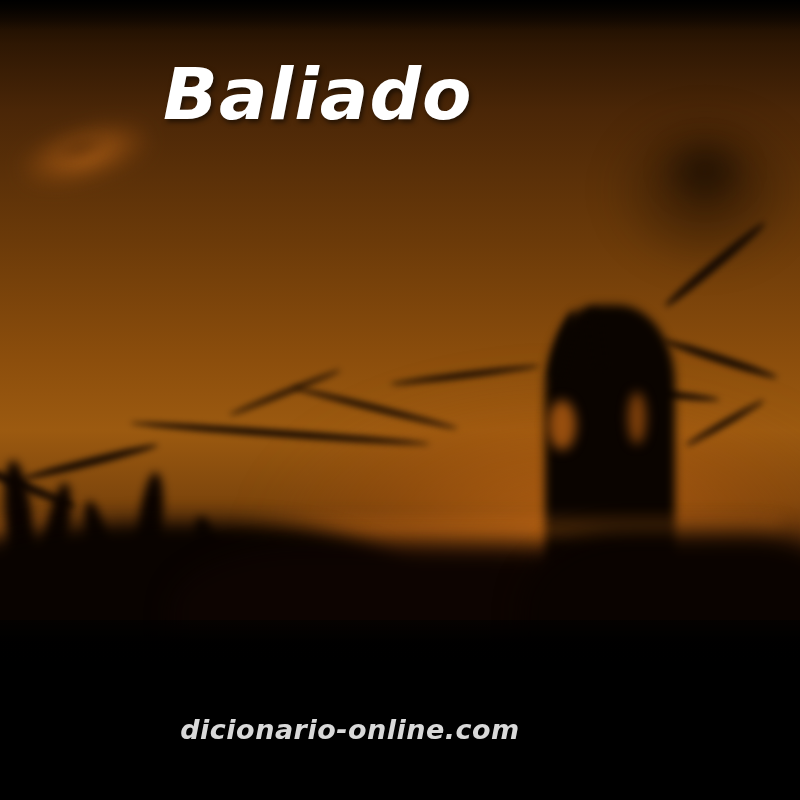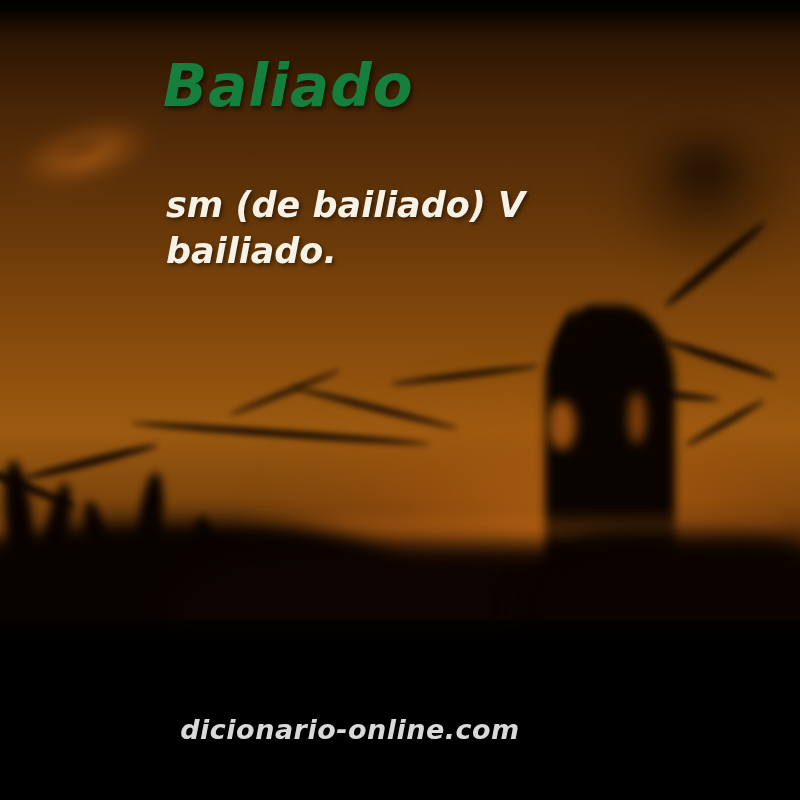--- a/index.html
+++ b/index.html
@@ -209,25 +209,25 @@
     width: 880px; height: 70px;
     background: linear-gradient(to bottom, #000 0px, #000 40px, rgba(0,0,0,0.55) 52px, rgba(0,0,0,0) 70px);
   }
 
   
   .word-title {
     position: absolute;
     left: 163px;
     top: 55px;
     font-family: "DejaVu Sans", sans-serif;
-    font-size: 58px;
+    font-size: 72px;
     font-weight: bold;
     font-style: italic;
     letter-spacing: 1px;
-    color: #15803d;
+    color: #ffffff;
     text-shadow: 2px 3px 5px rgba(0,0,0,0.55);
     line-height: 1.1;
     white-space: nowrap;
   }
   .definition {
     position: absolute;
     left: 166px;
     top: 182px;
     width: 520px;
     font-family: "DejaVu Sans", sans-serif;
@@ -300,20 +300,16 @@
     <div class="foreground-mass"></div>
     <div class="foreground-mass-b"></div>
     <div class="foreground-mass-c"></div>
 
     <div class="top-black"></div>
     <div class="bottom-black"></div>
   </div>
 
   <div class="word-title">Baliado</div>
 
-  <div class="definition">
-    <span>sm (de bailiado) V</span>
-    <span>bailiado.</span>
-  </div>
 
   <div class="site-footer">dicionario-online.com</div>
 
 </div>
 
 </body></html>

